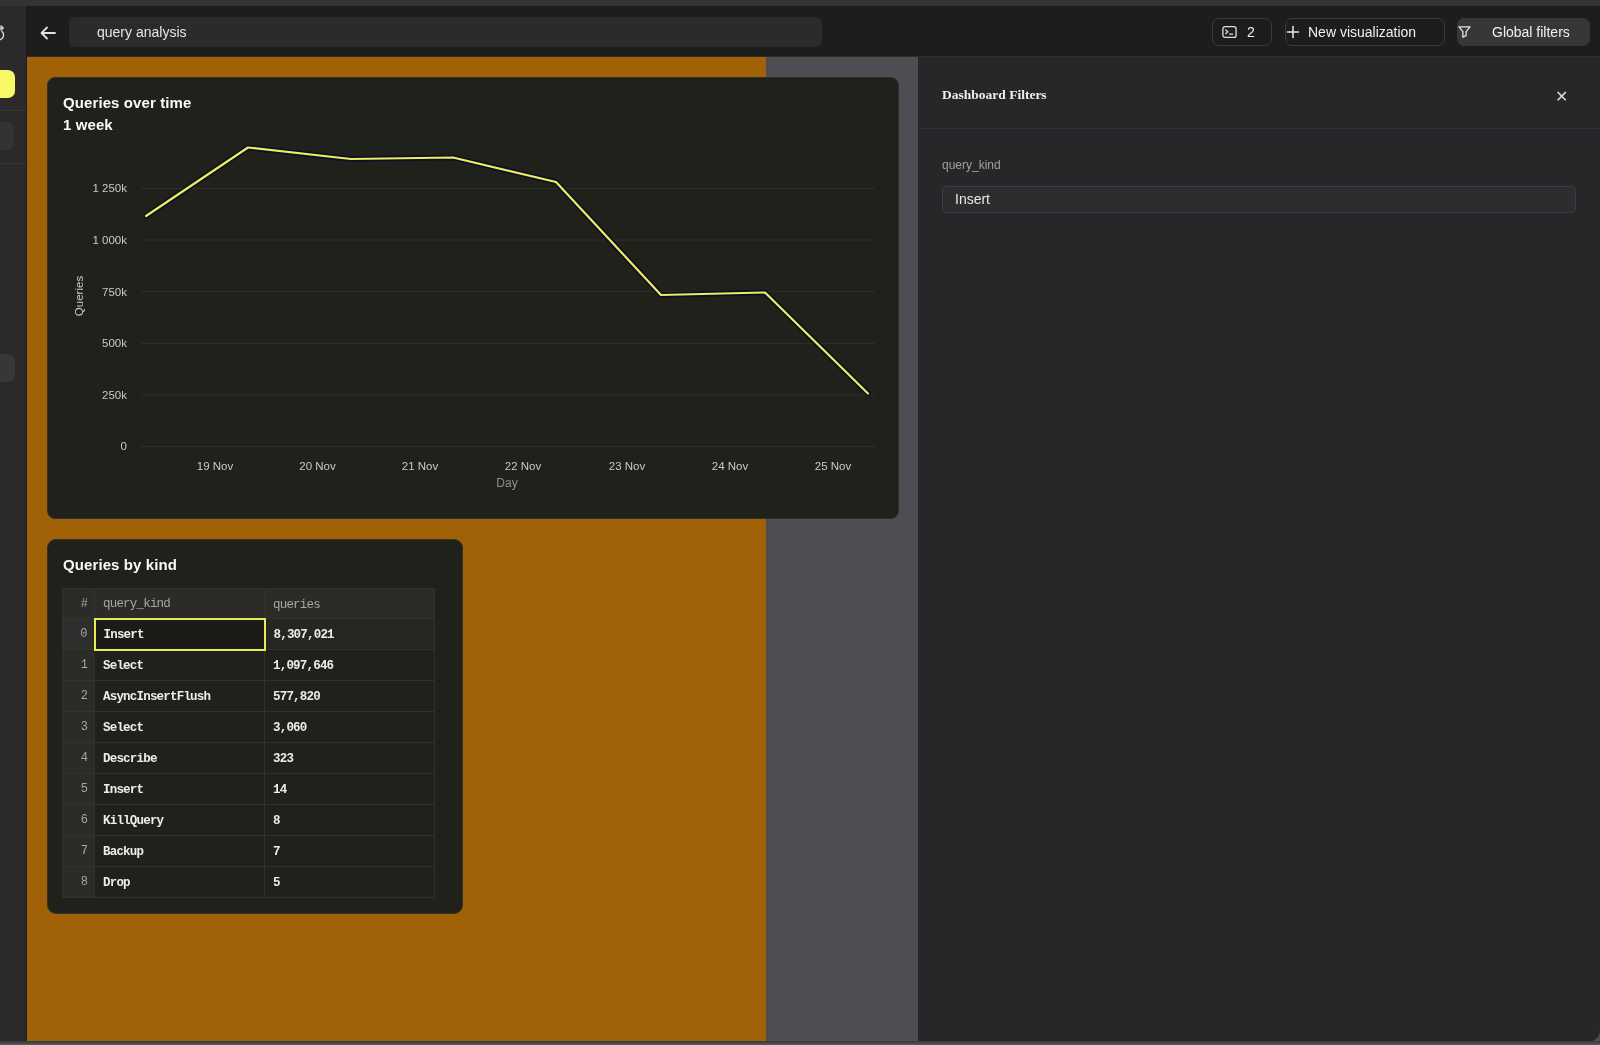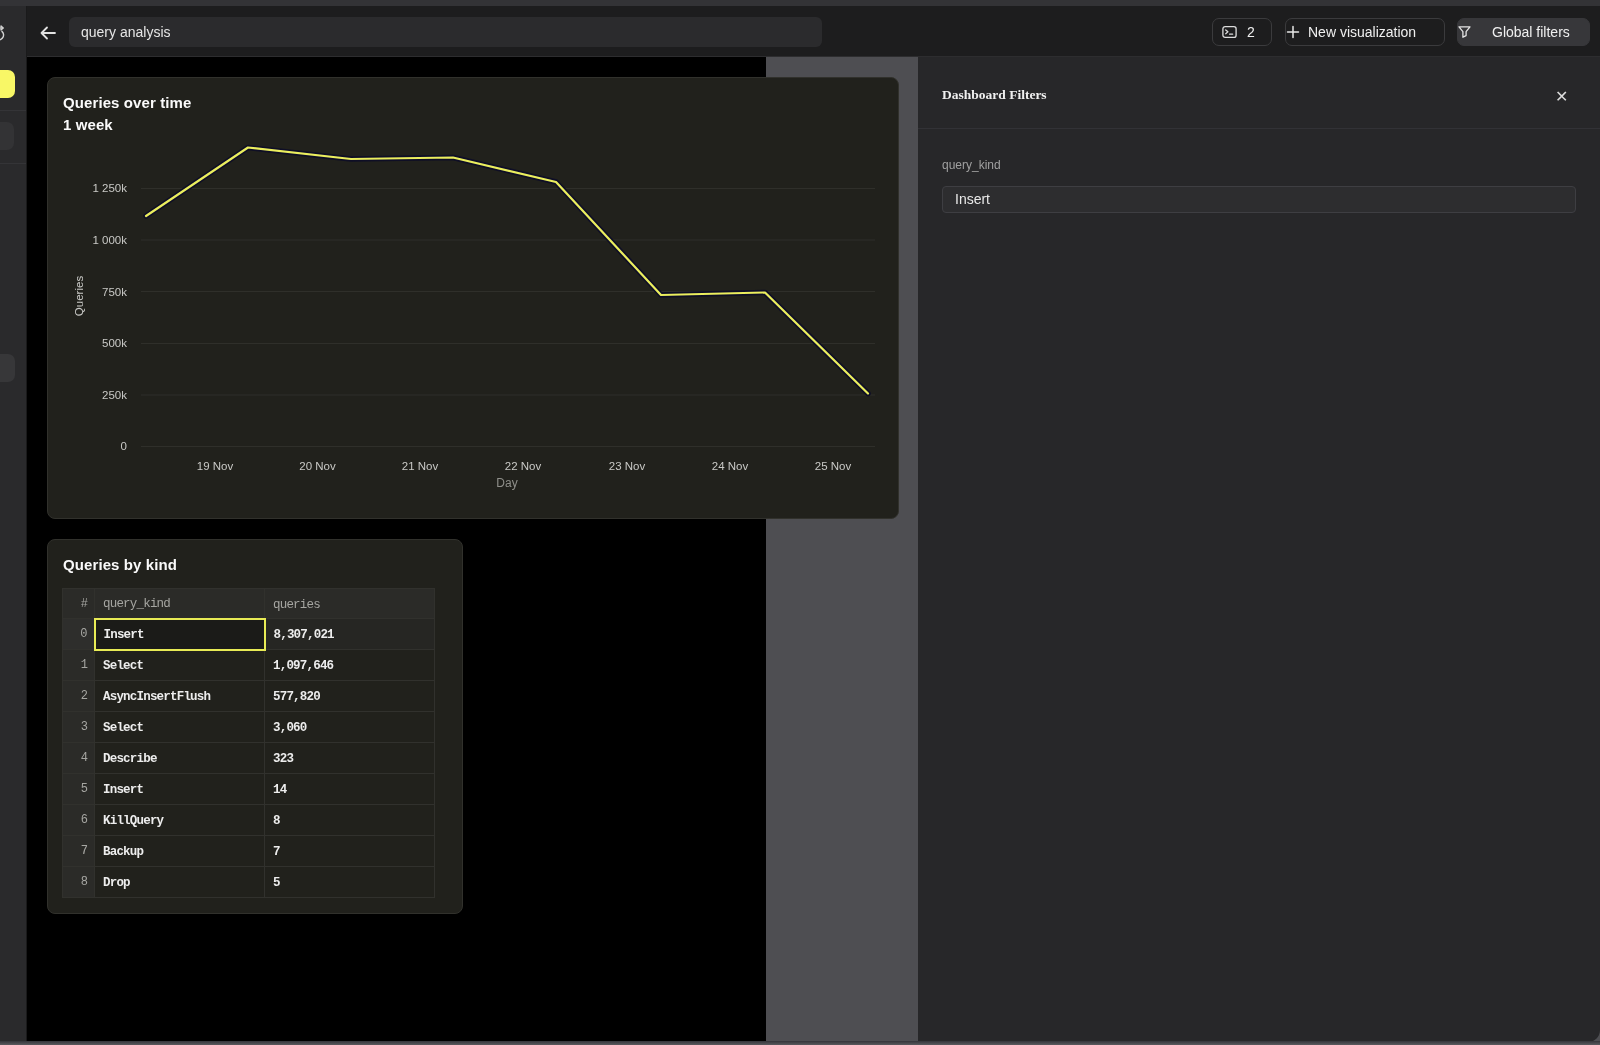--- a/index.html
+++ b/index.html
@@ -2,42 +2,42 @@
 <html><head>
 <meta charset="utf-8">
 <style>
   * { margin:0; padding:0; box-sizing:border-box; }
   html,body { width:1600px; height:1045px; overflow:hidden; background:#4e4e52; }
   body { font-family:"Liberation Sans", sans-serif; position:relative; }
   .abs { position:absolute; }
   #topstrip { left:0; top:0; width:1600px; height:6px; background:#333336; }
   #sidebar { left:0; top:6px; width:27px; height:1036px; background:#2a2a2c; border-right:1px solid #1a1a1b; }
   #header { left:27px; top:6px; width:1573px; height:51px; background:#1d1d1e; border-bottom:1px solid #2d2d2f; }
-  #main { left:27px; top:57px; width:739px; height:985px; background:#000000; }
+  #main { left:27px; top:57px; width:739px; height:985px; background:#a16207; }
   #panel { left:918px; top:57px; width:682px; height:985px; background:#272729; border-bottom-right-radius:12px; }
   #bottomstrip { left:0; top:1041px; width:1600px; height:4px; background:linear-gradient(#34343a,#5a5a5e); }
 
   
   .sb-yellow { left:-10px; top:64px; width:25px; height:28px; border-radius:7px; background:#f8f766; }
   .sb-gray1 { left:-10px; top:116px; width:24px; height:28px; border-radius:7px; background:#333335; }
   .sb-div, .sb-div2 { left:0; width:26px; height:1px; background:#343437; } .sb-div { top:104px; } .sb-div2 { top:157px; }
   .sb-gray2 { left:-10px; top:348px; width:25px; height:28px; border-radius:7px; background:#373739; }
 
   
   #backarrow { left:11px; top:17px; }
-  #searchbox { left:42px; top:11px; width:753px; height:30px; background:#2b2b2d; border-radius:6px; color:#e6e6e6; font-size:14px; font-weight:500; line-height:30px; padding-left:12px; }
+  #searchbox { left:42px; top:11px; width:753px; height:30px; background:#2b2b2d; border-radius:6px; color:#e6e6e6; font-size:14px; font-weight:500; line-height:30px; padding-left:28px; }
   .btn { height:28px; border-radius:7px; border:1px solid #3b3b3d; color:#f0f0f0; font-size:14px; display:flex; align-items:center; justify-content:flex-start; gap:8px; }
   #btn1 { left:1185px; top:12px; width:60px; justify-content:flex-start; padding-left:9px; gap:10px; }
   #btn2 { left:1258px; top:12px; width:160px; }
   #btn3 { left:1430px; top:12px; width:133px; background:#37373a; border-color:#37373a;gap:21px; }
 
   
   .card { background:#21211c; border:1px solid #31312c; border-radius:8px; }
   #chartcard { left:20px; top:20px; width:852px; height:442px; }
-  #tablecard { left:20px; top:482px; width:416px; height:375px; }
+  #tablecard { left:20px; top:482px; width:416px; height:375px;border-radius:9px; }
   .cardtitle { position:absolute; left:15px; top:16px; font-size:15px; font-weight:bold; color:#fafafa; letter-spacing:0.1px; }
 
   
   #pf-title { left:24px; top:89px; font-size:13.5px; font-weight:bold; color:#f0f0f0; }
   #pf-close { left:637px; top:30px; font-size:16px; color:#dcdcdc; }
   #pf-div { left:0; top:71px; width:682px; height:1px; background:#323236; }
   #pf-label { left:24px; top:101px; font-size:12px; color:#a0a0a0; }
   #pf-input { left:24px; top:129px; width:634px; height:27px; background:#2d2d2f; border:1px solid #3e3e42; border-radius:4px; color:#e8e8e8; font-size:14px; line-height:25px; padding-left:12px; }
 
   

